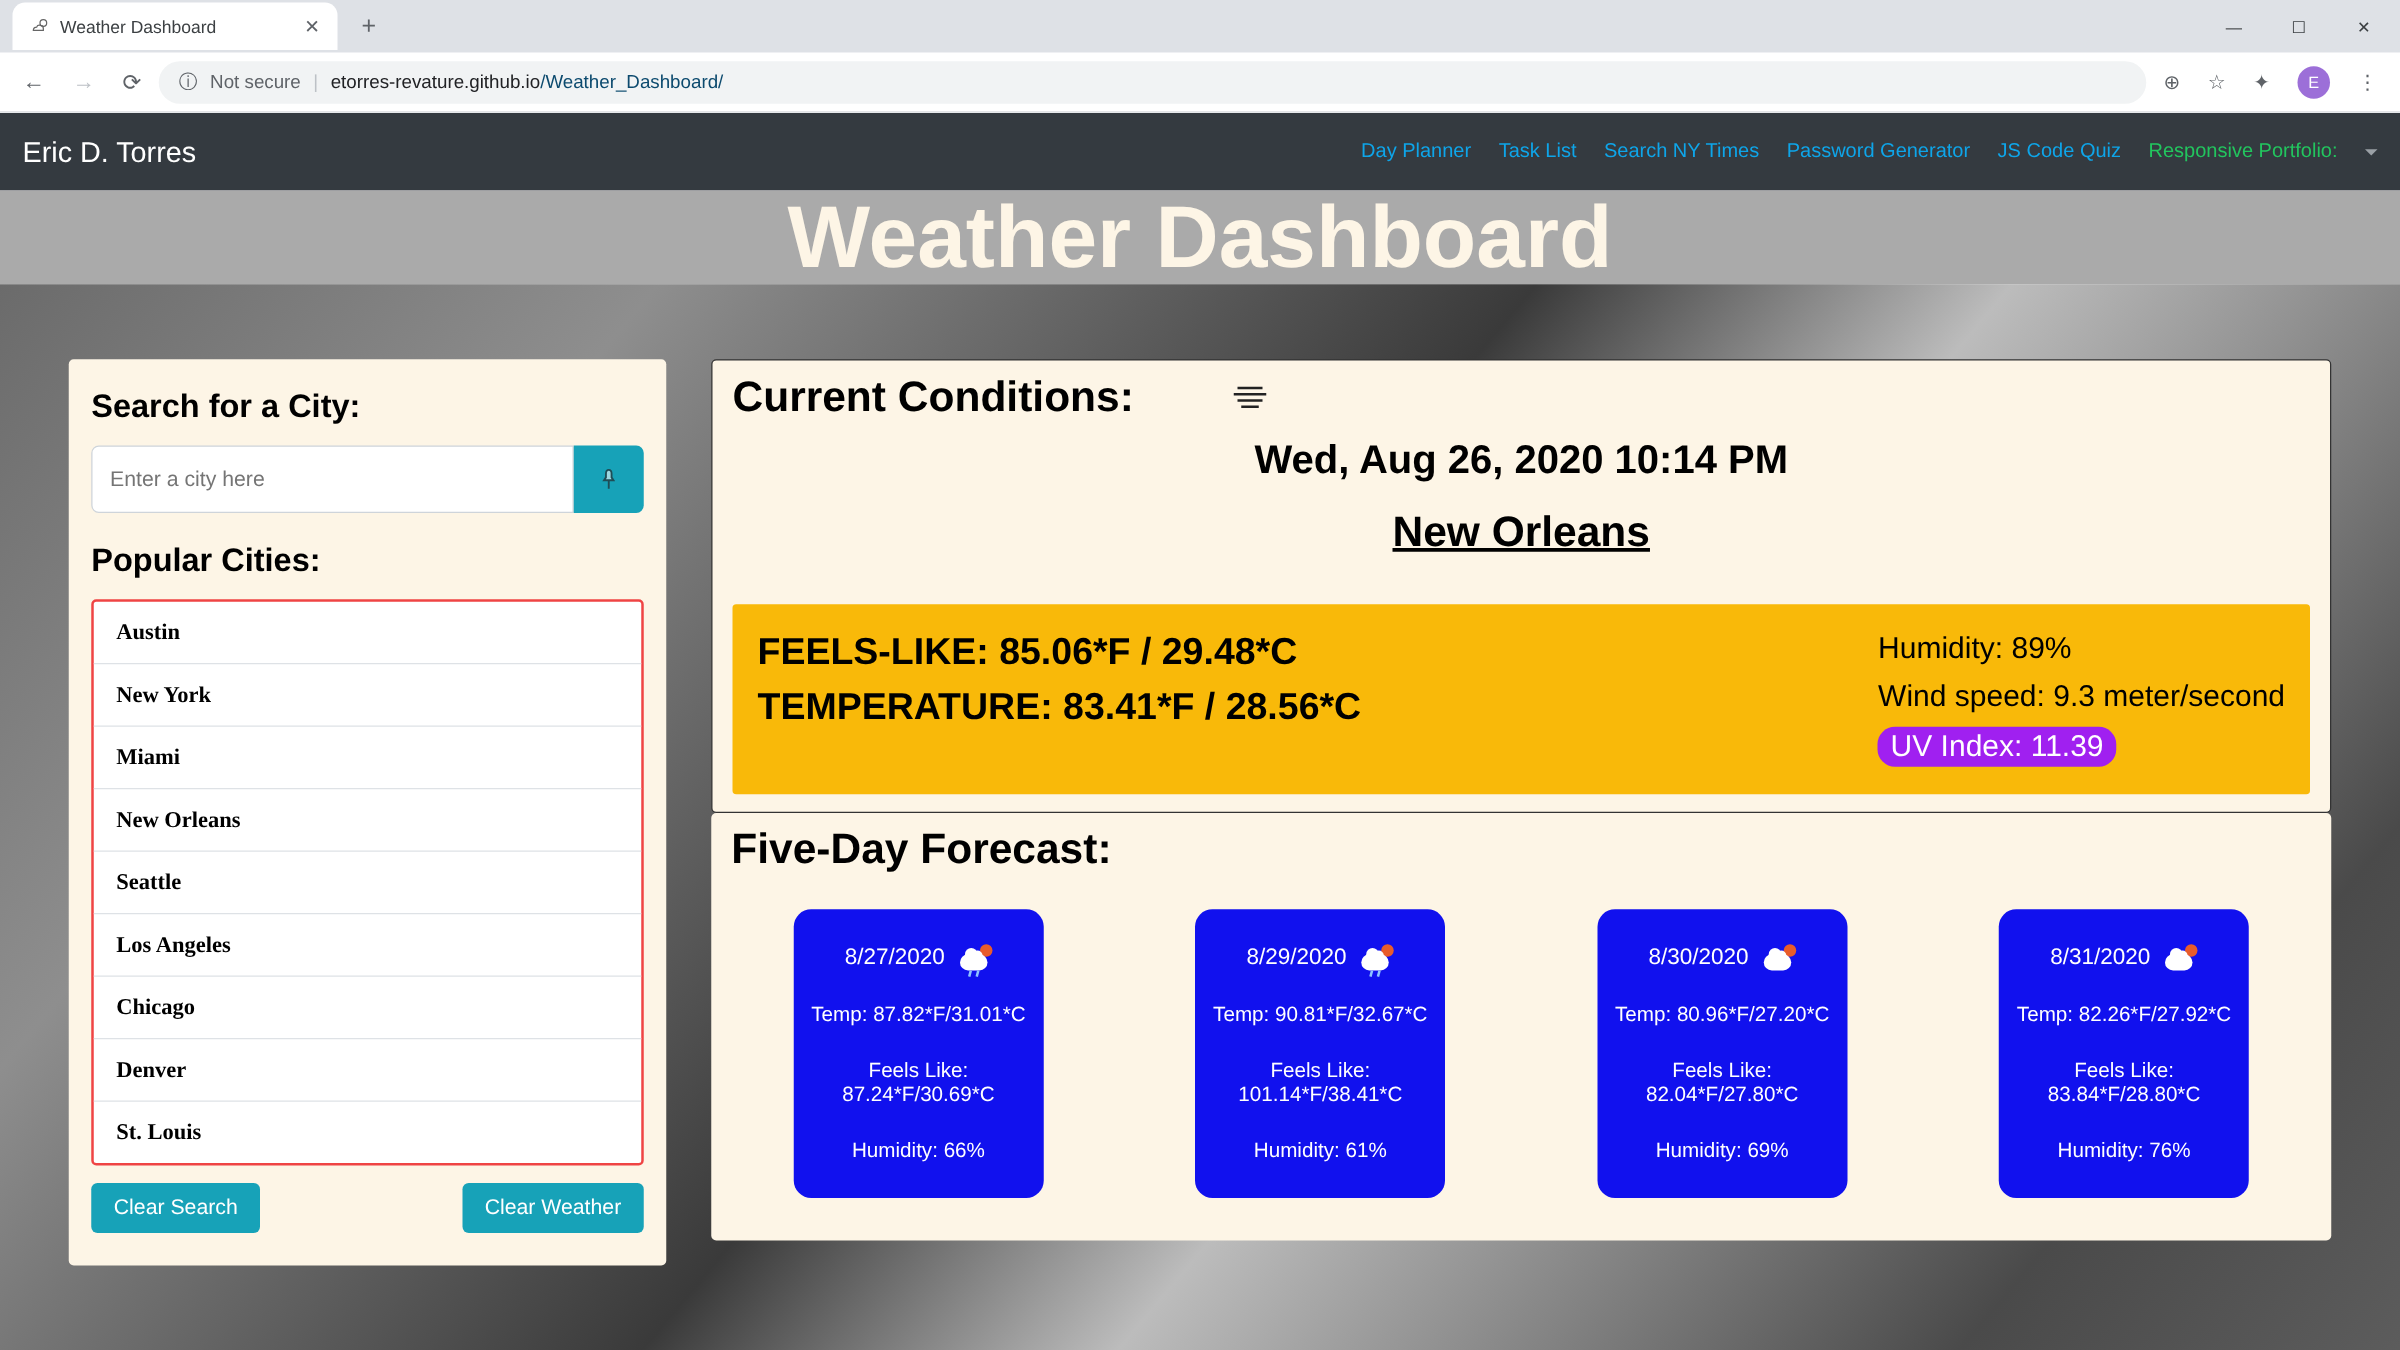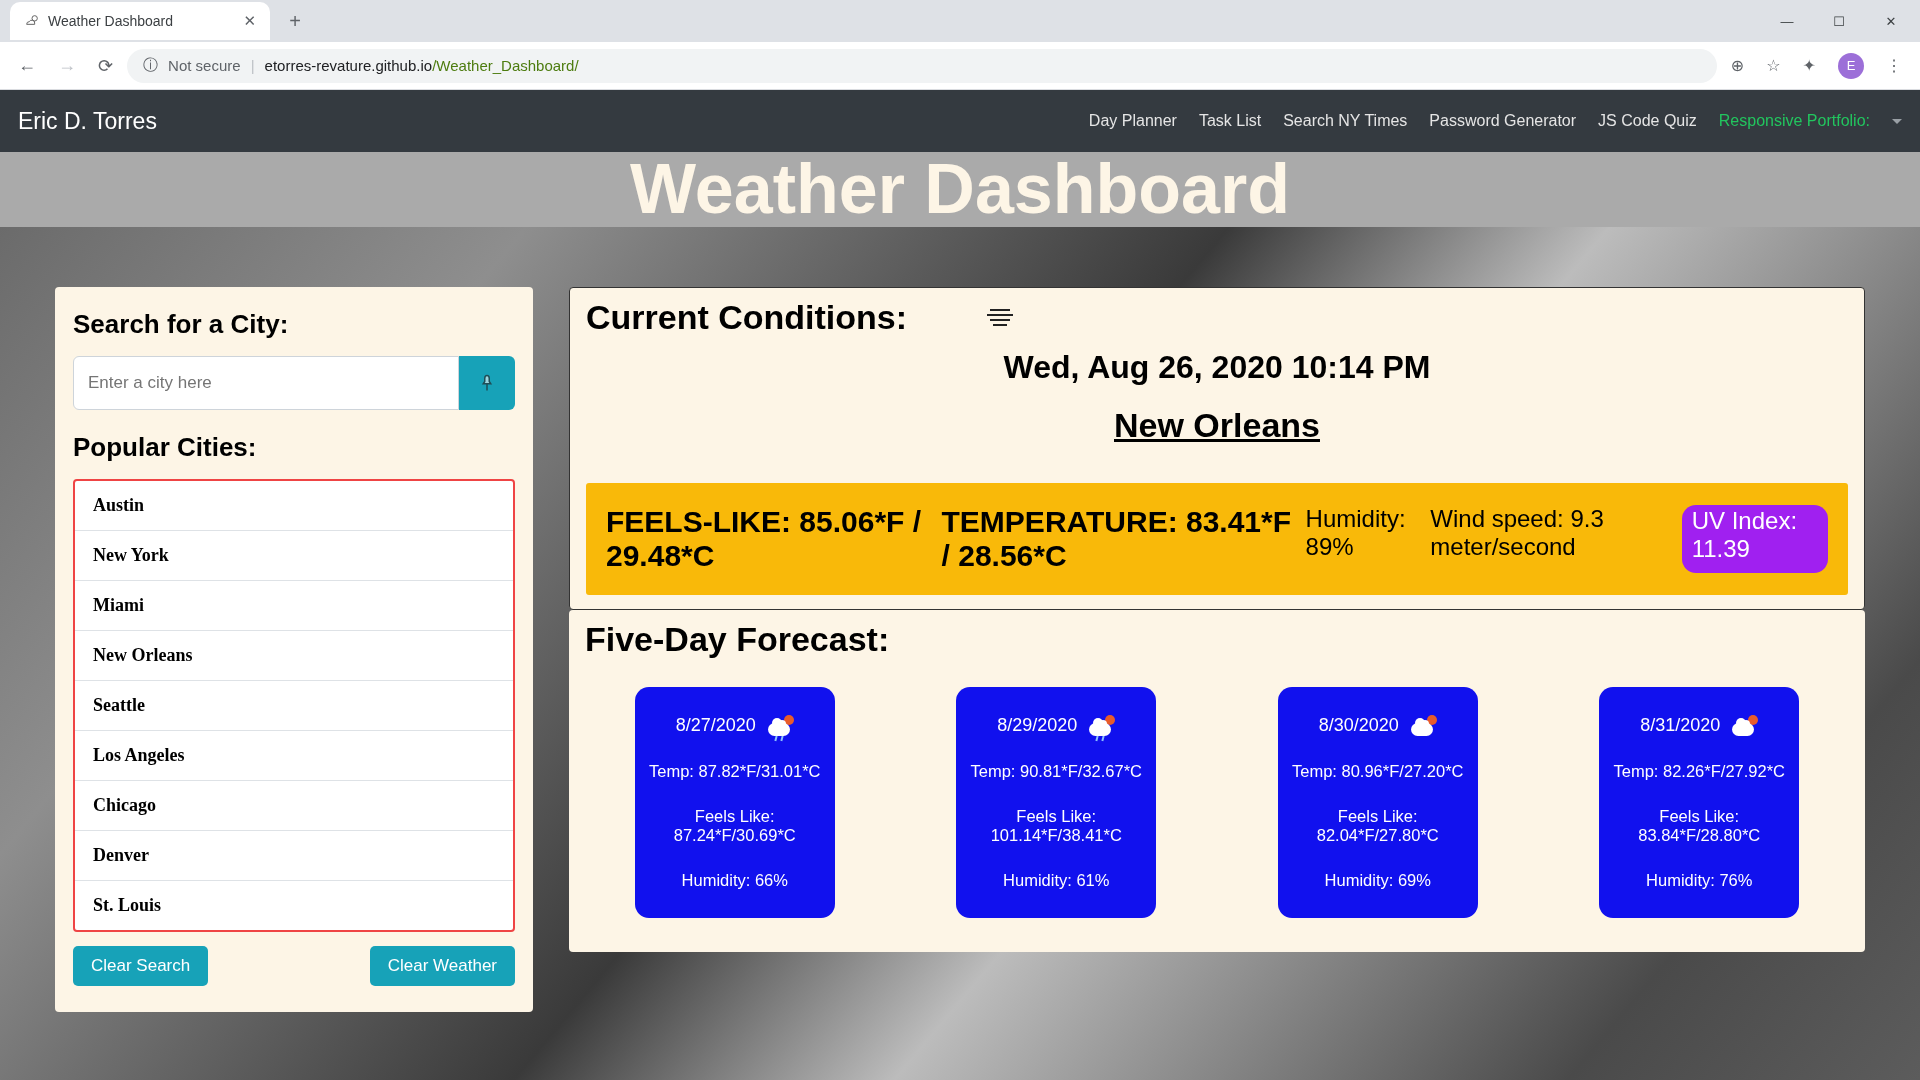--- a/index.html
+++ b/index.html
@@ -42,21 +42,21 @@
   
   .viewport { height: calc(1080px - 90px); overflow:hidden; position:relative;}
   .scroller { height:100%; overflow-y:scroll; }
   
   .navbar {
     background:#343a40; color:#fff; height:62px;
     display:flex; align-items:center; padding:0 18px;
   }
   .navbar .brand { font-size:23px; font-weight:400; }
   .navbar .links { margin-left:auto; display:flex; gap:22px; align-items:center; font-size:16px; }
-  .navbar .links a { color:#e5e5e5; text-decoration:none; cursor:pointer;}
+  .navbar .links a { color:#0ea5e9; text-decoration:none; cursor:pointer;}
   .navbar .links .disabled { color:#22c55e; display:flex; align-items:center; gap:22px;}
   .navbar .caret { width:0;height:0;border-left:5px solid transparent;border-right:5px solid transparent;border-top:5px solid #9aa0a6;display:inline-block;}
   
   .page-header {
     background:#aaa; text-align:center; padding:0;
   }
   .page-header h1 {
     color:#fdf5e6; font-size:70px; font-weight:700; line-height:75px;
   }
   
@@ -101,21 +101,21 @@
   .fog-icon span:nth-child(1){width:20px;margin-left:3px;}
   .fog-icon span:nth-child(2){width:26px;}
   .fog-icon span:nth-child(3){width:20px;margin-left:3px;}
   .fog-icon span:nth-child(4){width:14px;margin-left:6px;}
   .current .datetime { text-align:center; font-size:32px; font-weight:700; margin-top:12px;}
   .current .cityname { text-align:center; font-size:34px; font-weight:700; text-decoration:underline; margin-top:20px; margin-bottom:38px;}
   .metrics {
     background:#f9b909; border-radius:3px; padding:22px 20px;
     display:flex; justify-content:space-between;
   }
-  .metrics .left, .metrics .right { display:flex; flex-direction:row; gap:10px;}
+  .metrics .left, .metrics .right { display:flex; flex-direction:column; gap:10px;}
   .metrics .left div { font-size:30px; font-weight:600;}
   .metrics .right div { font-size:24px; font-weight:400;}
   .uv { background:#a020f0; color:#fff; font-weight:700; padding:2px 10px; display:inline-block; width:fit-content;border-radius:14px;}
   .forecast-card { background:#fdf5e6; border-radius:4px; padding:10px 16px 34px;}
   .forecast-card h2 { font-size:34px; font-weight:700; margin-bottom:28px;}
   .forecast-row { display:flex; justify-content:space-around; gap:22px;}
   .day {
     background:#1111ee; color:#fff; border-radius:14px; width:200px;
     padding:28px 10px; text-align:center; font-size:16.5px;
     display:flex; flex-direction:column; gap:26px;
@@ -156,21 +156,21 @@
   <div class="addr-bar">
     <div class="nav-icons">
       <span>←</span>
       <span style="color:#bdc1c6;">→</span>
       <span>⟳</span>
     </div>
     <div class="addr-field">
       <span>ⓘ</span>
       <span>Not secure</span>
       <span style="color:#bdc1c6;">|</span>
-      <span class="url-path"><span>etorres-revature.github.io</span><span style="color:#4d7c0f;">/Weather_Dashboard/</span></span>
+      <span class="url-path"><span>etorres-revature.github.io</span><span style="color:#0c4a6e;">/Weather_Dashboard/</span></span>
     </div>
     <div class="addr-right">
       <span>⊕</span>
       <span>☆</span>
       <span>✦</span>
       <span class="profile">E</span>
       <span>⋮</span>
     </div>
   </div>
 </div>

